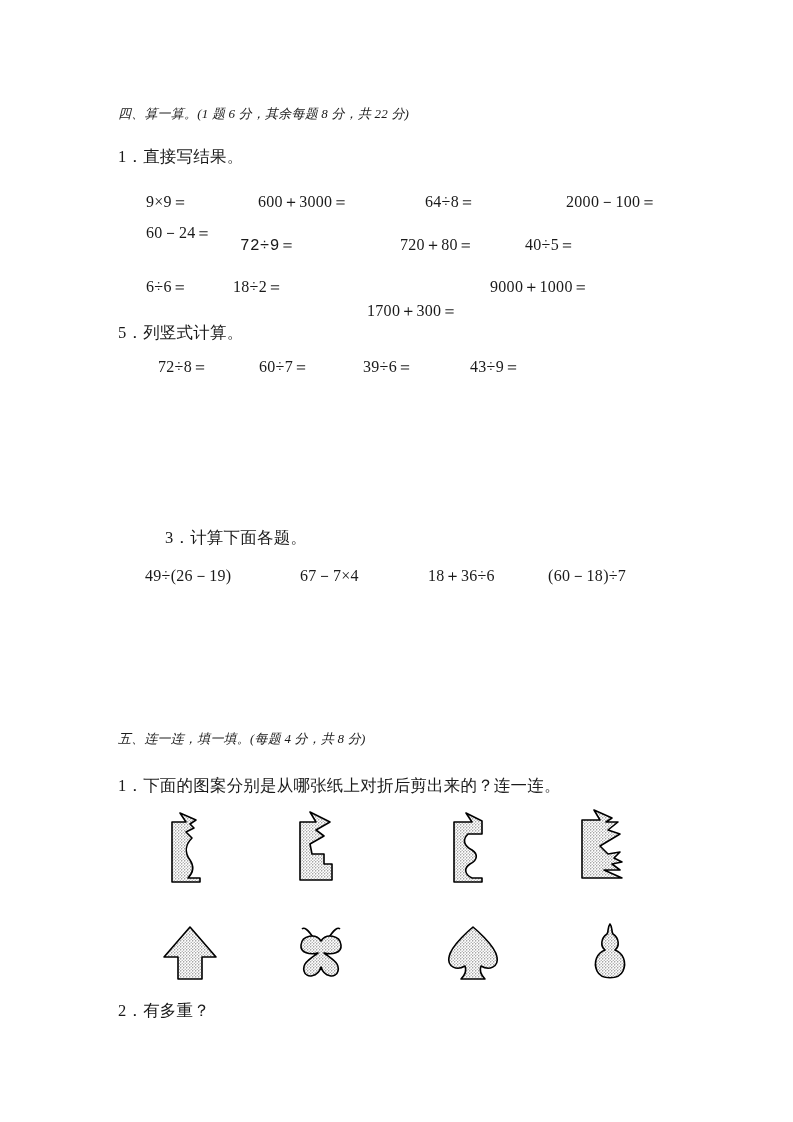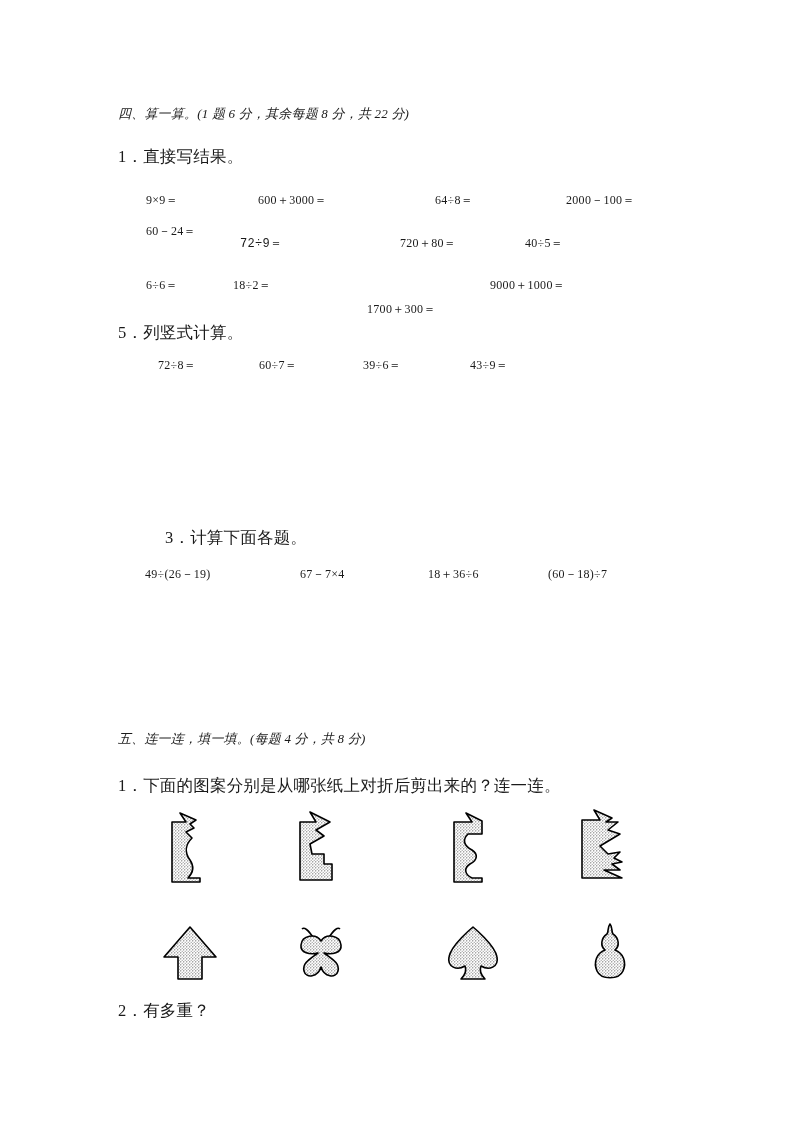--- a/index.html
+++ b/index.html
@@ -25,21 +25,21 @@
   .section-head {
     font-size: 13px;
     letter-spacing: 0.2px;
     font-style: italic;
   }
   .item-head {
     font-size: 16.5px;
     letter-spacing: 0.2px;
   }
   .expr {
-    font-size: 12px;
+    font-size: 16px;
     letter-spacing: 0.3px;
     text-align: right;
   }
 
   
   .fig {
     position: absolute;
   }
   .fig svg { display: block; }
 </style>
@@ -47,21 +47,21 @@
 <body>
 
 <div class="page">
 
   <div class="abs section-head" style="left:118px; top:105px;">四、算一算。(1 题 6 分，其余每题 8 分，共 22 分)</div>
 
   <div class="abs item-head" style="left:118px; top:146px;">1．直接写结果。</div>
 
   <div class="abs expr" style="left:146px; top:192px;">9×9＝</div>
   <div class="abs expr" style="left:258px; top:192px;">600＋3000＝</div>
-  <div class="abs expr" style="left:425px; top:192px;margin-left:10px;">64÷8＝</div>
+  <div class="abs expr" style="left:425px; top:192px;">64÷8＝</div>
   <div class="abs expr" style="left:566px; top:192px;">2000－100＝</div>
 
   <div class="abs expr" style="left:146px; top:223px;">60－24＝</div>
   <div class="abs expr" style="left:240px; top:235px;font-family:Liberation Mono, monospace;">72÷9＝</div>
   <div class="abs expr" style="left:400px; top:235px;">720＋80＝</div>
   <div class="abs expr" style="left:525px; top:235px;">40÷5＝</div>
 
   <div class="abs expr" style="left:146px; top:277px;">6÷6＝</div>
   <div class="abs expr" style="left:233px; top:277px;">18÷2＝</div>
   <div class="abs expr" style="left:367px; top:277px;margin-top:24px;">1700＋300＝</div>

